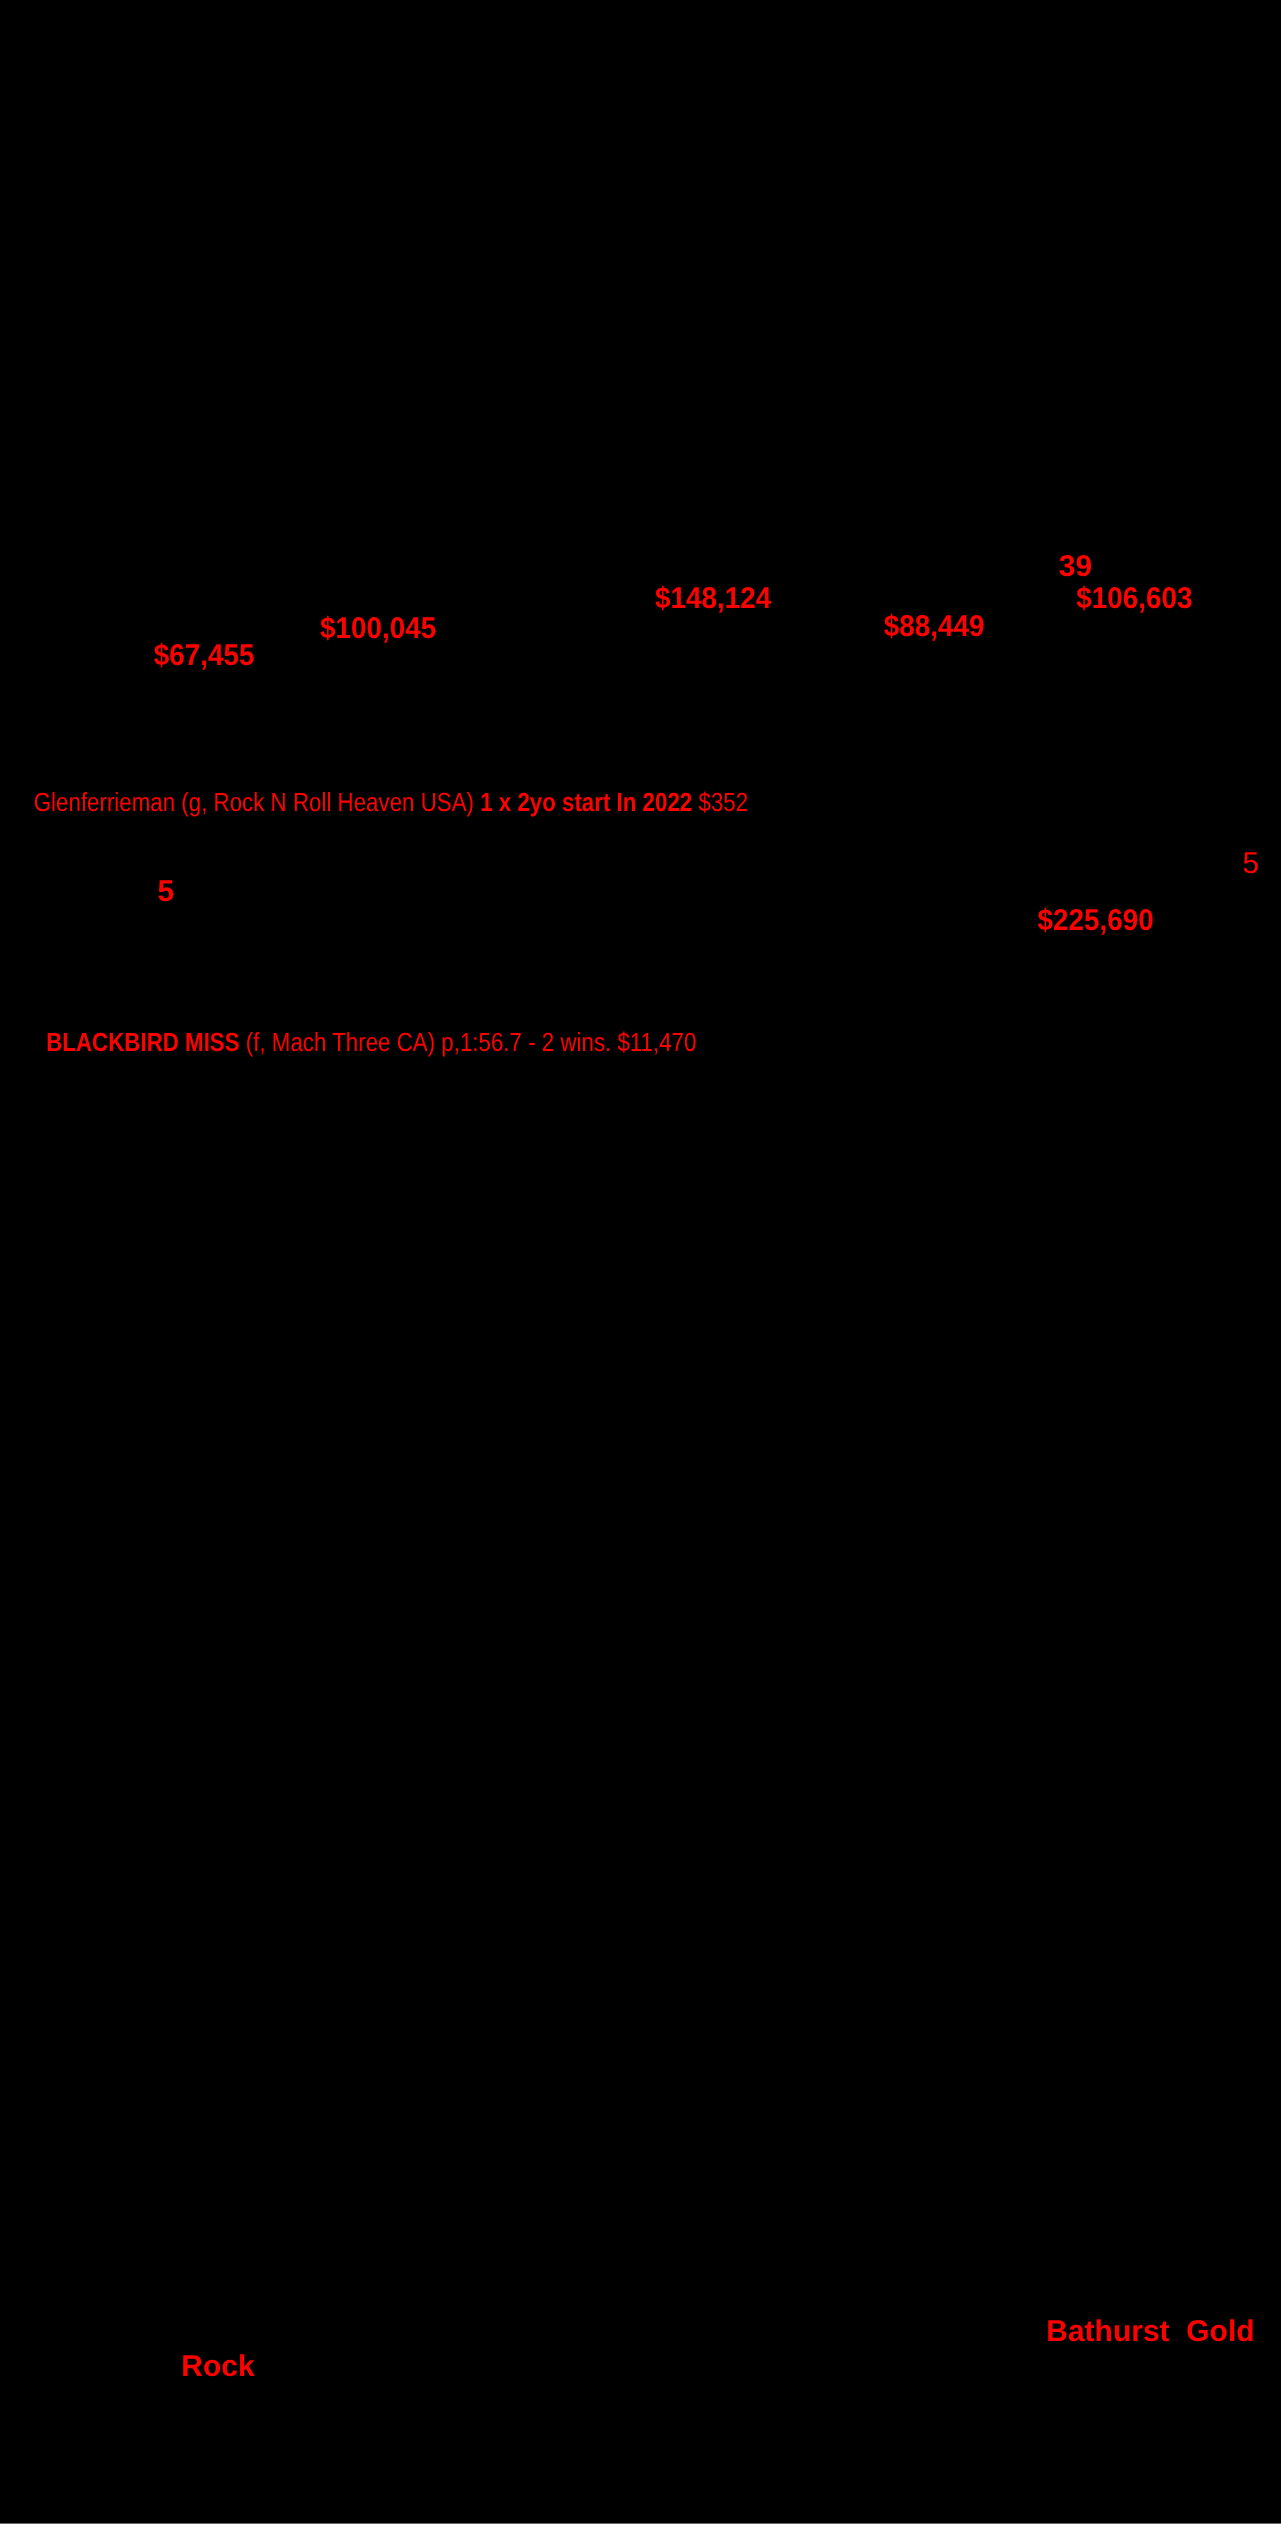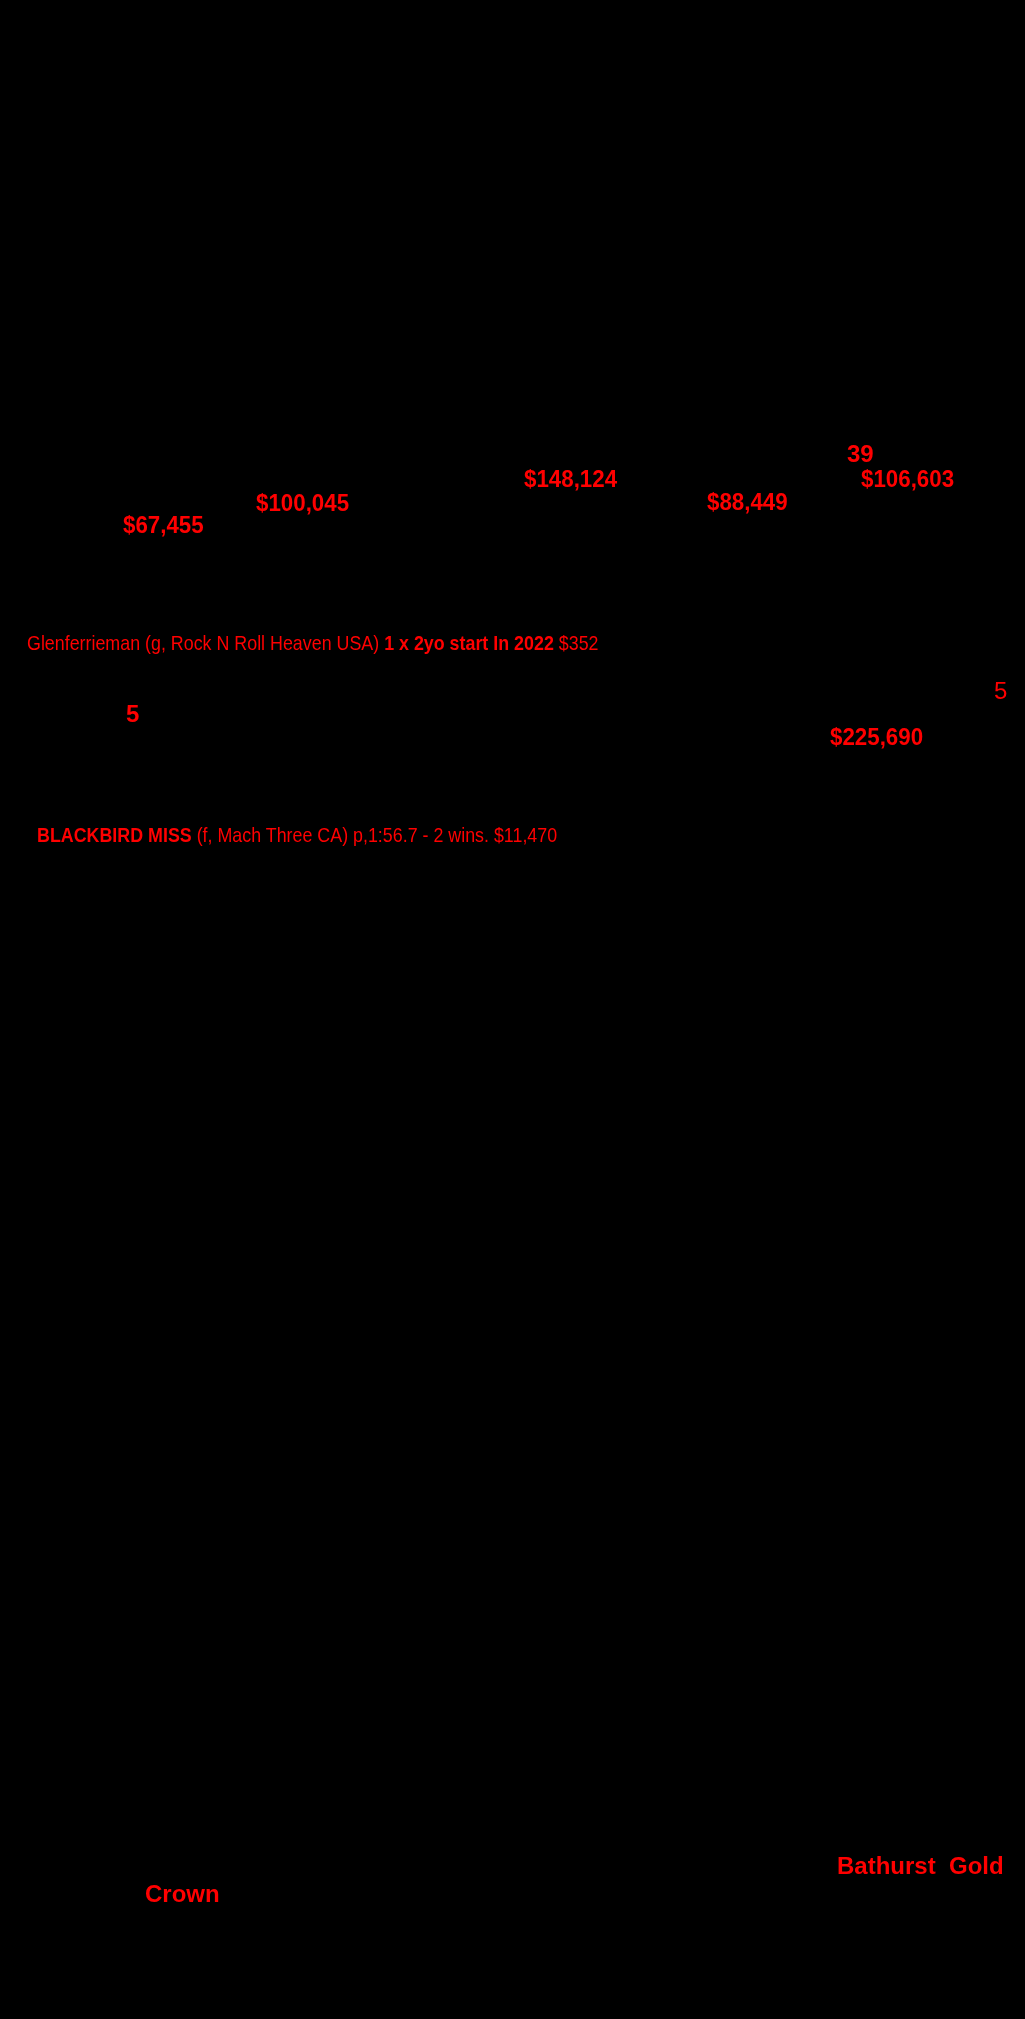--- a/index.html
+++ b/index.html
@@ -65,14 +65,14 @@
   <span class="red sz24" style="left:994px; top:679px;">5</span>
 
   <span class="red bold sz24" style="left:126px; top:702px;">5</span>
 
   <span class="red bold sz24 semi-condensed" style="left:830px; top:725px;">$225,690</span>
 
   <span class="red sz21 condensed" style="left:37px; top:824px;"><span class="bold">BLACKBIRD MISS</span><span> (f, Mach Three CA) p,1:56.7 - 2 wins. $11,470</span></span>
 
   <span class="red bold sz24" style="left:837px; top:1854px;text-align:right;">Bathurst  Gold</span>
 
-  <span class="red bold sz24" style="left:145px; top:1882px;">Crown</span>
+  <span class="red bold sz24" style="left:145px; top:1882px;">Rock</span>
 </div>
 
 </body></html>

